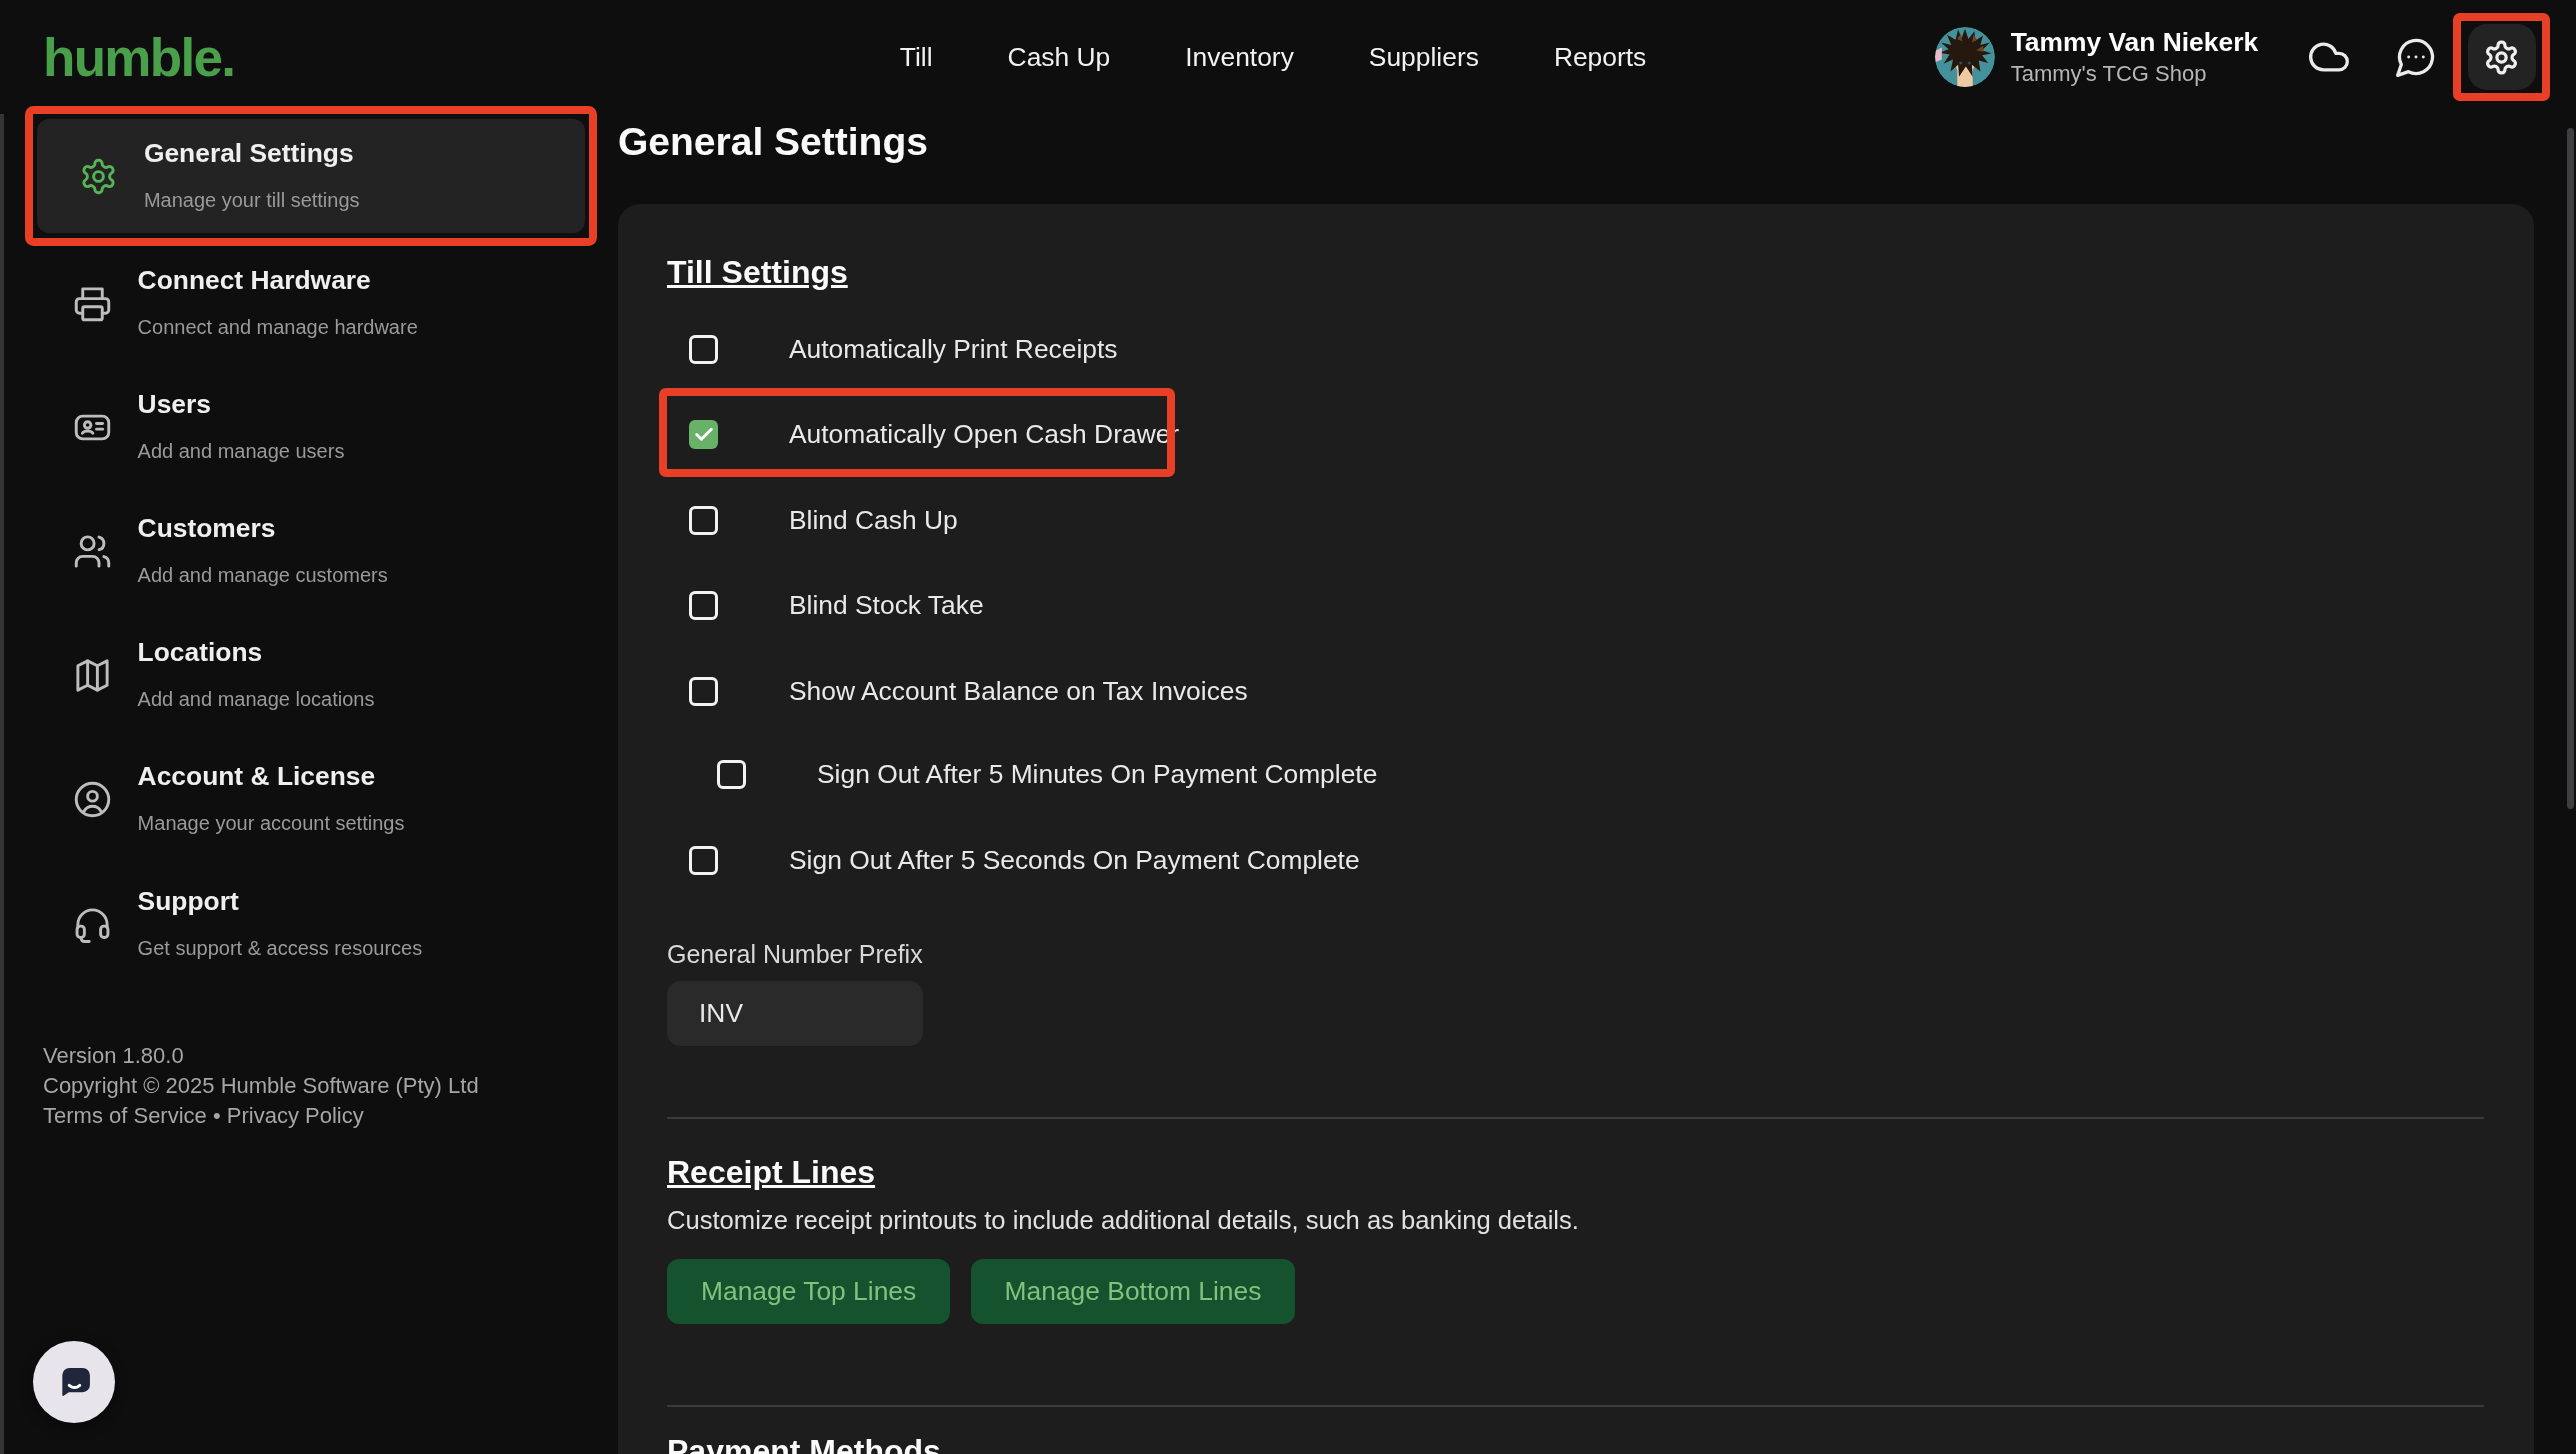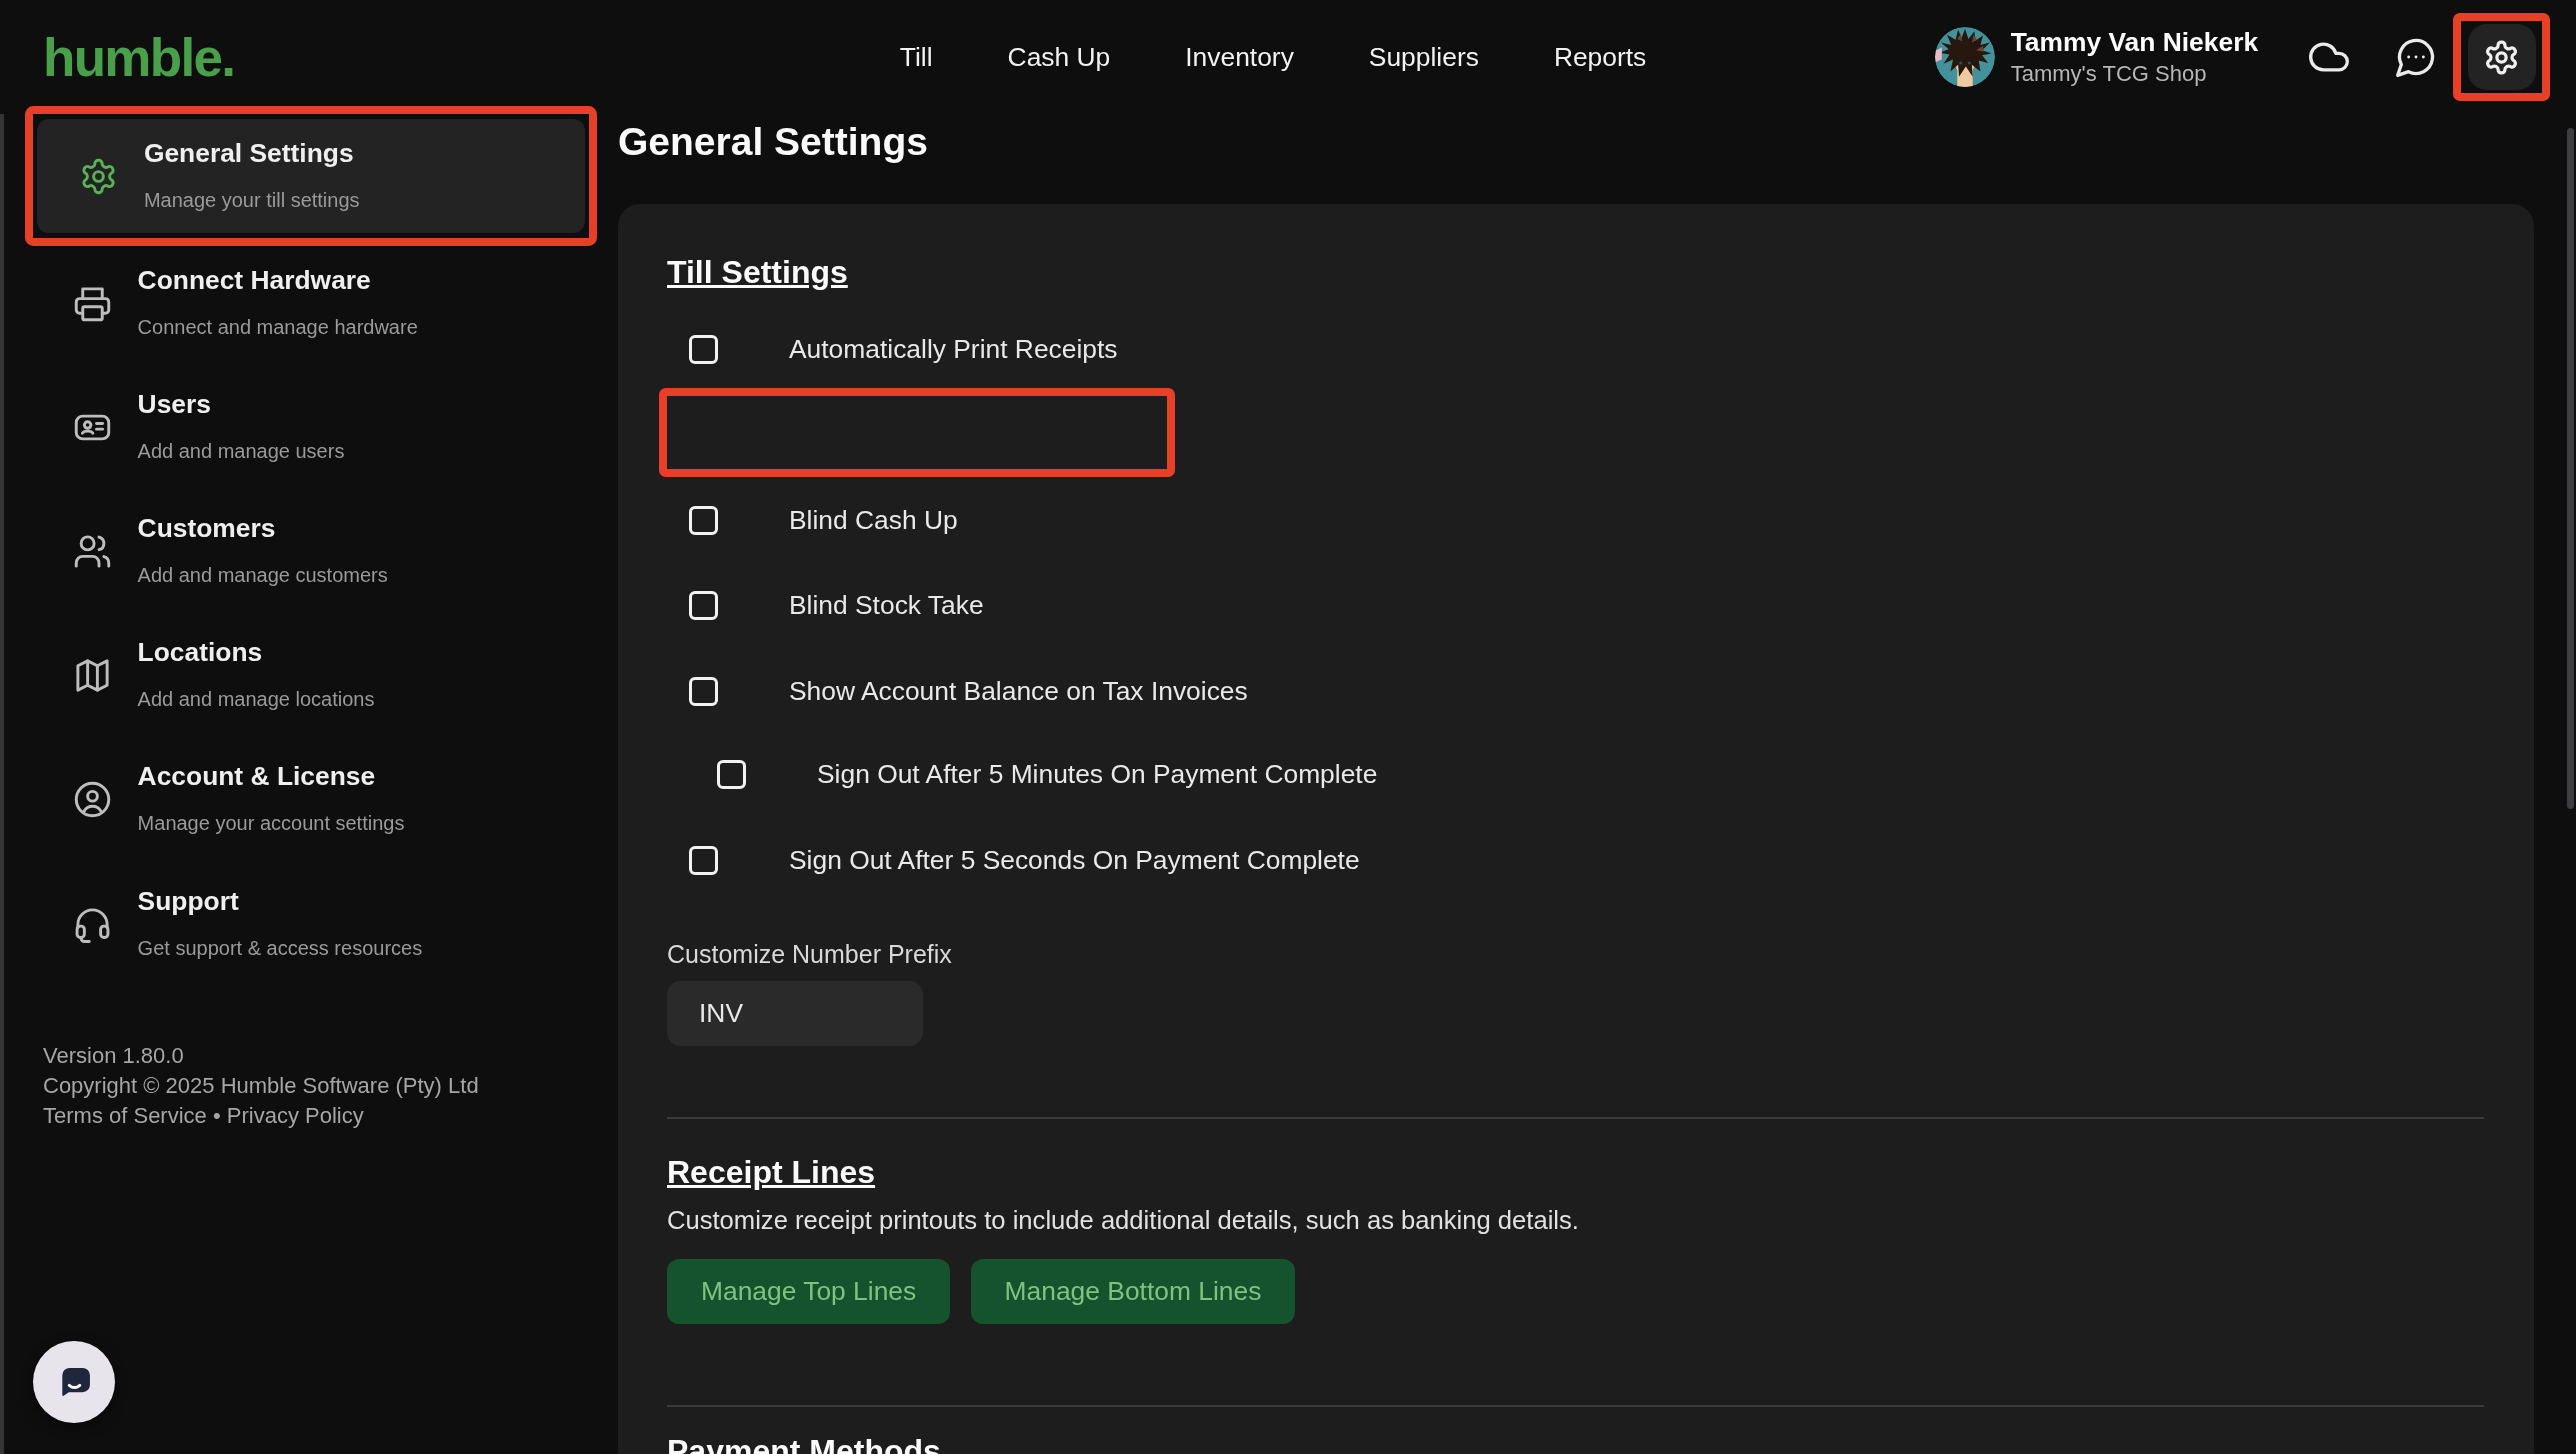--- a/index.html
+++ b/index.html
@@ -243,20 +243,28 @@
 <div class="abs page-title">General Settings</div>
 
 <div class="abs card">
   <div class="sec-h" style="top:49px;">Till Settings</div>
 
   <div class="cb-row" style="top:121px;">
     <div class="cb"></div>
     <div class="cb-label">Automatically Print Receipts</div>
   </div>
 
+  <div class="cb-row" style="top:206px;">
+    <div class="cb checked">
+      <svg viewBox="0 0 24 24" width="22" height="22">
+        <path d="M4 12.5l5.2 5.2L20 6.8" fill="none" stroke="#ffffff" stroke-width="3.2" stroke-linecap="round" stroke-linejoin="round"></path>
+      </svg>
+    </div>
+    <div class="cb-label">Automatically Open Cash Drawer</div>
+  </div>
 
   <div class="cb-row" style="top:292px;">
     <div class="cb"></div>
     <div class="cb-label">Blind Cash Up</div>
   </div>
 
   <div class="cb-row" style="top:377px;">
     <div class="cb"></div>
     <div class="cb-label">Blind Stock Take</div>
   </div>
@@ -271,21 +279,21 @@
     <div class="cb-label">Sign Out After 5 Minutes On Payment Complete</div>
   </div>
 
   <div class="cb-row" style="top:632px;">
     <div class="cb"></div>
     <div class="cb-label">Sign Out After 5 Seconds On Payment Complete</div>
   </div>
 
   <div class="abs annot2"></div>
 
-  <div class="doc-label">Customize Number Prefix</div>
+  <div class="doc-label">General Number Prefix</div>
   <input class="doc-input" type="text" value="INV" style="">
 
   <div class="divider" style="top:913px;"></div>
 
   <div class="sec-h" style="top:949px;">Receipt Lines</div>
   <div class="desc">Customize receipt printouts to include additional details, such as banking details.</div>
   <div class="btn-row">
     <div class="gbtn">Manage Top Lines</div>
     <div class="gbtn">Manage Bottom Lines</div>
   </div>

